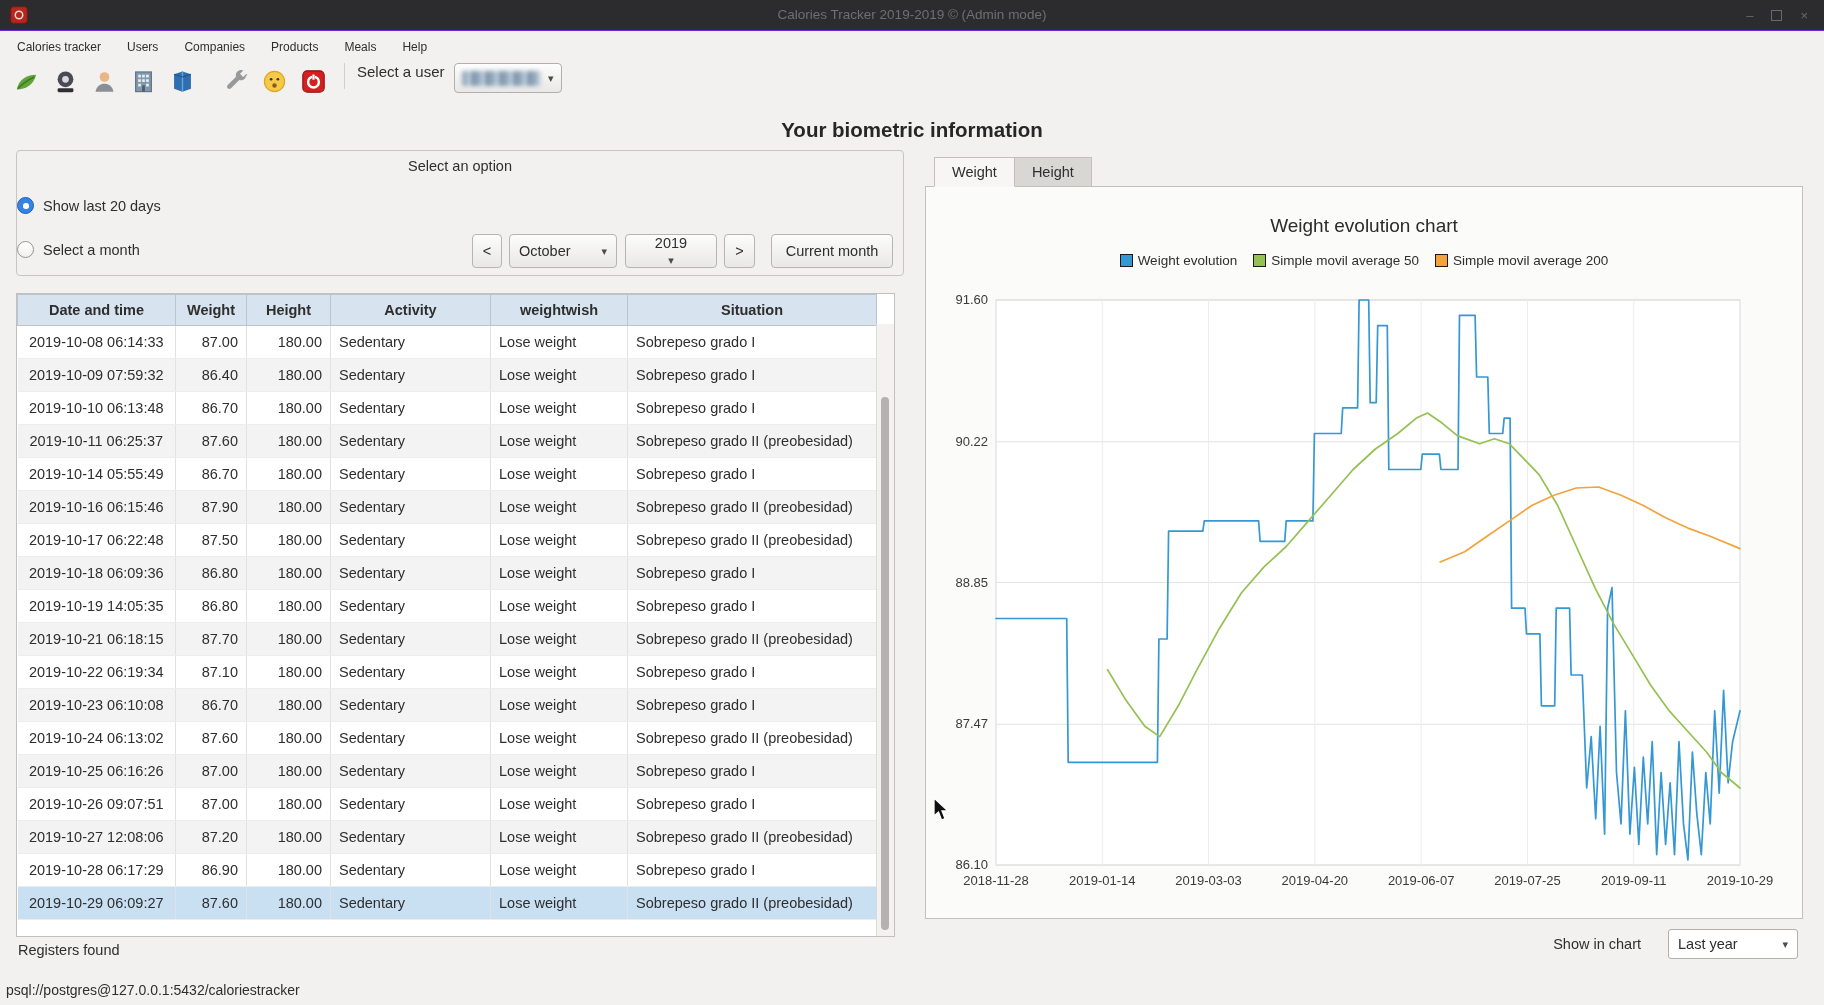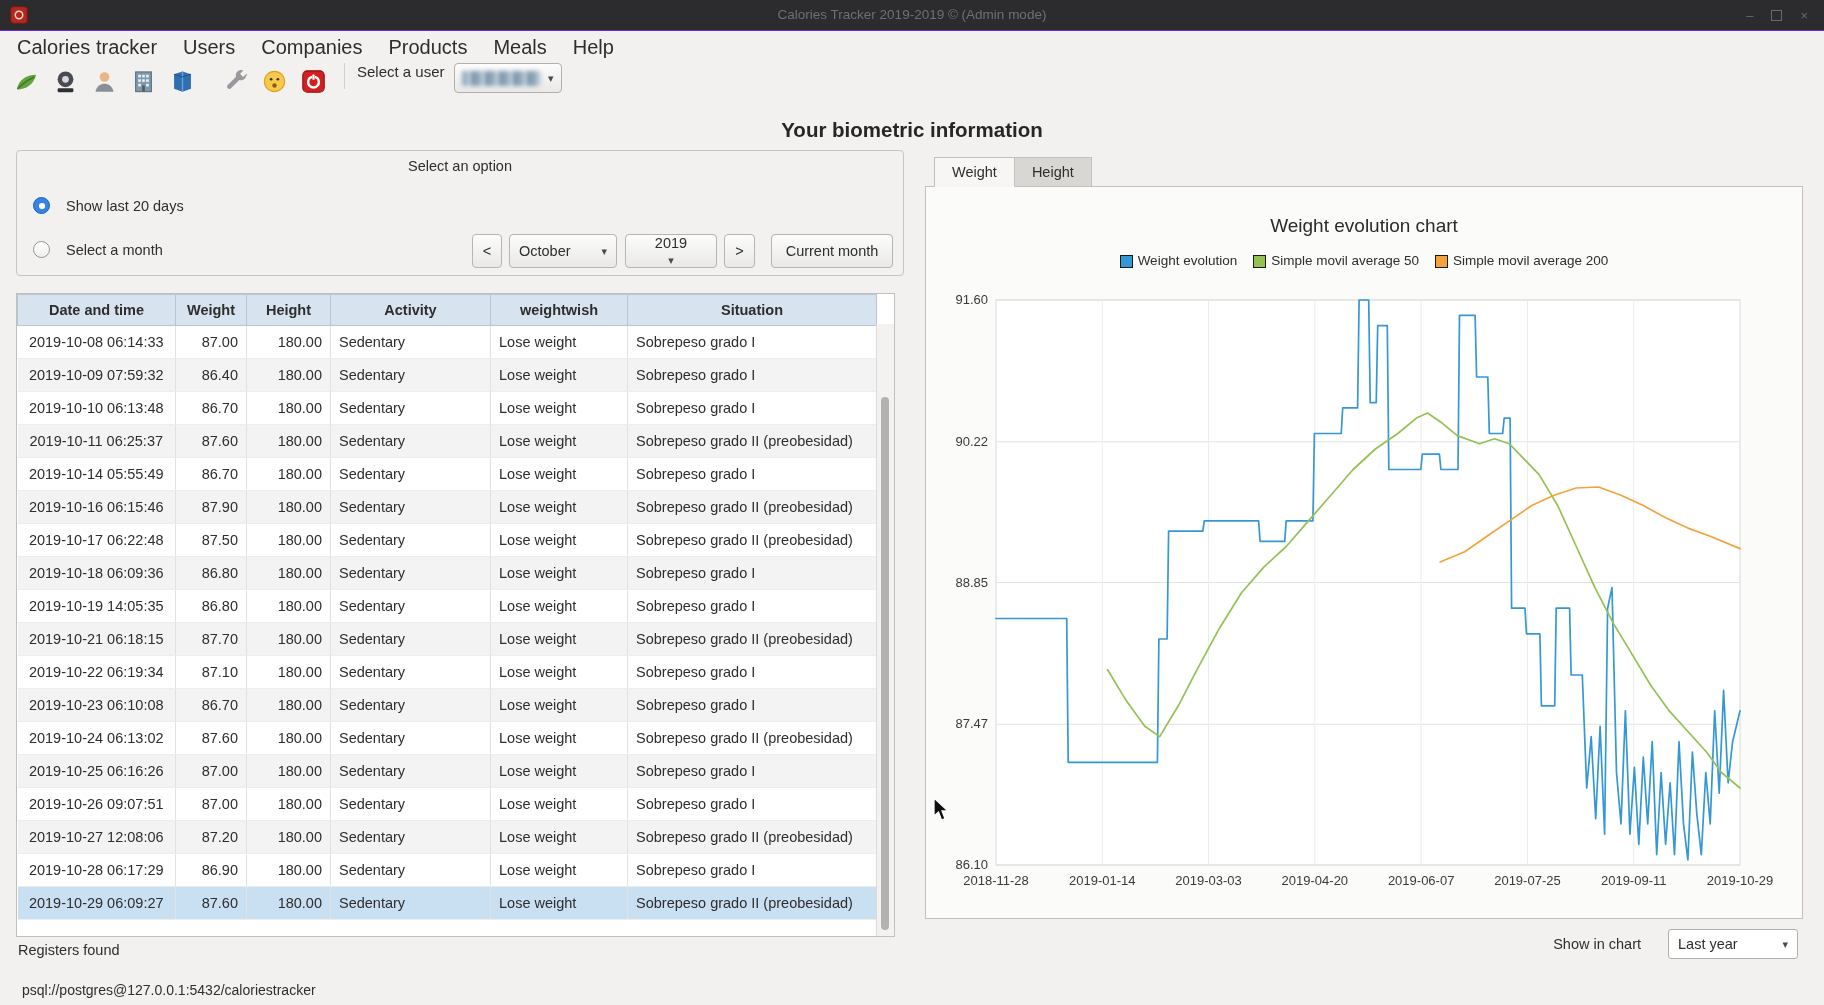--- a/index.html
+++ b/index.html
@@ -9,36 +9,36 @@
     font-family:"Liberation Sans",sans-serif;font-size:14.5px;
   }
   
   .titlebar{position:absolute;left:0;top:0;width:100%;height:30px;background:#2c2c2e;border-bottom:1px solid #6d28d9;display:flex;align-items:center;}
   .app-icon{width:18px;height:18px;margin-left:10px;z-index:2;}
   .window-title{position:absolute;left:0;right:0;text-align:center;color:#6f6f74;font-size:13.5px;line-height:30px;}
   .win-controls{position:absolute;right:16px;top:0;height:30px;display:flex;align-items:center;gap:18px;color:#6a6a6e;font-size:13px;z-index:2;}
   .win-box{width:9px;height:9px;border:1px solid #6a6a6e;display:inline-block;}
   
   .menubar{position:absolute;left:0;top:31px;width:100%;height:32px;display:flex;align-items:center;padding-left:4px;box-sizing:border-box;}
-  .menu-item{padding:0 13px;line-height:32px;font-size:20px;cursor:default;}
+  .menu-item{padding:0 13px;line-height:32px;font-size:12px;cursor:default;}
   .toolbar{position:absolute;left:0;top:63px;width:100%;height:45px;display:flex;align-items:flex-start;padding-left:8px;box-sizing:border-box;}
   #toolbar-icons{display:flex;align-items:center;}
   .tool-btn{width:36px;height:36px;display:flex;align-items:center;justify-content:center;border-radius:4px;margin-right:3px;}
   .tool-btn svg{width:27px;height:27px;}
   .tool-sep{width:1px;height:26px;background:#d2cfcb;margin:0 12px 0 10px;}
   .select-user-label{font-size:15px;margin-right:9px;}
   .user-combo{width:108px;height:30px;border:1px solid #b3afaa;border-radius:4px;background:linear-gradient(#fdfdfd,#e9e8e6);display:flex;align-items:center;padding:0 7px;box-sizing:border-box;gap:7px;}
   .user-blur{flex:1;height:15px;border-radius:2px;background:repeating-linear-gradient(90deg,#93a9bd 0 5px,#c2cdd8 5px 9px,#7e97ad 9px 14px);filter:blur(2px);}
   .combo-arrow{font-size:11px;color:#4a4a4a;}
   
   .heading{position:absolute;left:0;right:0;top:118px;text-align:center;font-size:20.5px;font-weight:bold;color:#262626;}
   
   .option-frame{position:absolute;left:16px;top:150px;width:888px;height:126px;border:1px solid #c8c5c1;border-radius:4px;box-sizing:border-box;}
   .frame-label{position:absolute;top:7px;left:0;right:0;text-align:center;}
-  .radio-row{position:absolute;left:16px;display:flex;align-items:center;gap:16px;}
+  .radio-row{position:absolute;left:0;display:flex;align-items:center;gap:9px;}
   .radio{width:17px;height:17px;border-radius:50%;border:1px solid #97938e;background:linear-gradient(#ffffff,#efefee);box-sizing:border-box;position:relative;flex:0 0 auto;}
   .radio.checked{background:#3584e4;border-color:#1c64b5;}
   .radio.checked::after{content:"";position:absolute;left:5px;top:5px;width:5.5px;height:5.5px;border-radius:50%;background:#fff;}
   .gtk-btn{position:absolute;top:83px;height:34px;border:1px solid #b8b4af;border-radius:4px;background:linear-gradient(#fcfcfc,#e9e8e6);display:flex;align-items:center;justify-content:center;box-sizing:border-box;font-size:14.5px;}
   .gtk-combo{justify-content:space-between;padding:0 9px;}
   
   .table-outer{position:absolute;left:16px;top:293px;width:879px;height:644px;border:1px solid #c3c0bc;background:#fff;box-sizing:border-box;}
   table.data{border-collapse:collapse;table-layout:fixed;width:859px;font-size:14.5px;}
   table.data th{background:#d7e3ee;border:1px solid #b9c6d2;font-weight:bold;height:30px;text-align:center;padding:0 8px;overflow:hidden;white-space:nowrap;}
   table.data td{height:33px;border-right:1px solid #e2e2e2;border-bottom:1px solid #ededed;padding:0 8px;white-space:nowrap;overflow:hidden;box-sizing:border-box;}
@@ -51,28 +51,28 @@
   .tthumb{position:absolute;left:4px;width:8px;top:12%;height:87%;background:#b4b2b0;border-radius:4px;}
   .registers{position:absolute;left:18px;top:942px;}
   
   .tabs{position:absolute;left:934px;top:157px;display:flex;z-index:3;}
   .tab{height:30px;padding:0 17px;display:flex;align-items:center;border:1px solid #c3c0bc;background:#d9d7d4;box-sizing:border-box;}
   .tab.active{background:#f7f6f5;border-bottom-color:#f7f6f5;}
   .tab.inactive{border-left:none;}
   .chart-frame{position:absolute;left:925px;top:186px;width:878px;height:733px;border:1px solid #c3c0bc;background:#fbfbfa;box-sizing:border-box;}
   .chart-title{position:absolute;top:28px;left:0;right:0;text-align:center;font-size:19px;color:#2b2b2b;}
   .legend{position:absolute;top:66px;left:0;right:0;display:flex;justify-content:center;align-items:center;gap:16px;font-size:13.5px;}
-  .legend-item{display:flex;align-items:flex-end;}
+  .legend-item{display:flex;align-items:center;}
   .swatch{width:13px;height:13px;border:1px solid #1a1a1a;display:inline-block;margin-right:5px;box-sizing:border-box;}
   #chart-svg{position:absolute;left:0;top:95px;}
   #chart-svg text{font-family:"Liberation Sans",sans-serif;font-size:13px;fill:#3a3a3a;}
   .show-chart{position:absolute;right:26px;top:929px;display:flex;align-items:center;gap:27px;}
   .range-combo{width:130px;height:30px;border:1px solid #b3afaa;border-radius:3px;background:#fff;display:flex;align-items:center;justify-content:space-between;padding:0 9px;box-sizing:border-box;}
   
-  .statusbar{position:absolute;left:0;bottom:0;width:100%;height:29px;line-height:29px;padding-left:22px;box-sizing:border-box;font-size:14px;}
+  .statusbar{position:absolute;left:0;bottom:0;width:100%;height:29px;line-height:29px;padding-left:6px;box-sizing:border-box;font-size:14px;}
   .cursor{position:absolute;left:932px;top:797px;z-index:9;}
 </style>
 </head>
 <body>
 
 <div class="titlebar">
   <span class="app-icon">
     <svg viewBox="0 0 24 24" width="18" height="18">
         <rect x="1" y="1" width="22" height="22" rx="4" fill="#b5271e" stroke="#7d150f"></rect>
         <circle cx="12" cy="12" r="5" fill="none" stroke="#f3d9d4" stroke-width="2"></circle>

